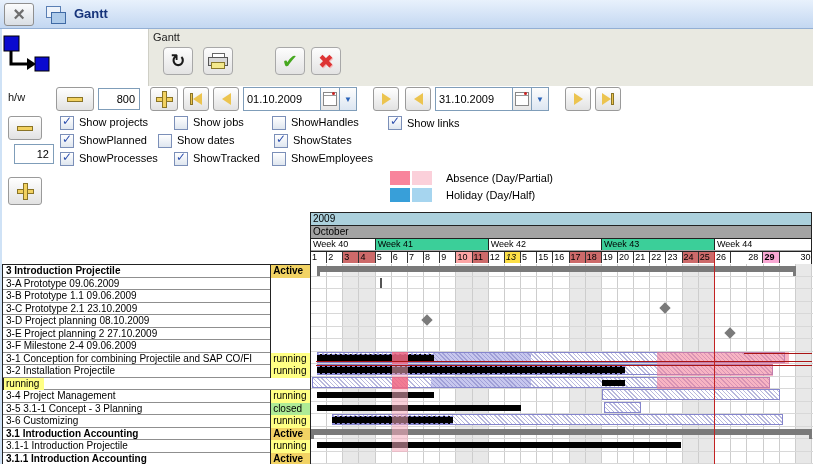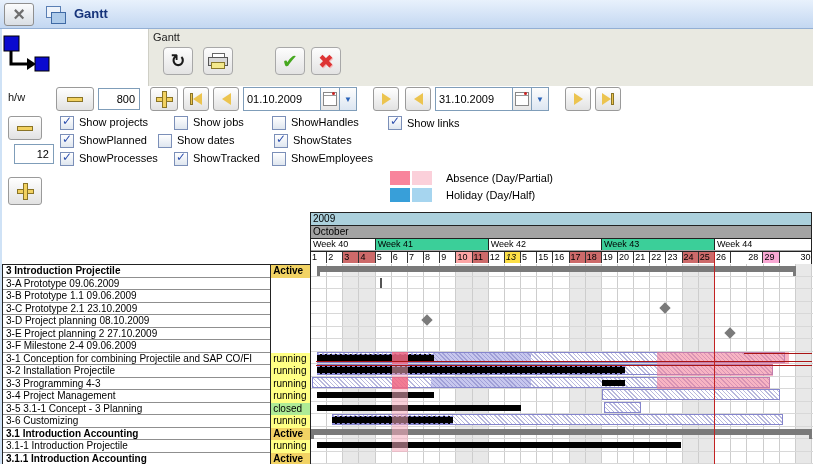--- a/index.html
+++ b/index.html
@@ -302,21 +302,20 @@
       </div>
       <div class="t-row">
         <div class="t-label">3-1 Conception for combining Projectile and SAP CO/FI</div>
         <div class="t-status" style="background: rgb(255, 255, 132);">running</div>
       </div>
       <div class="t-row">
         <div class="t-label">3-2 Installation  Projectile</div>
         <div class="t-status" style="background: rgb(255, 255, 132);">running</div>
       </div>
       <div class="t-row">
-        <div class="t-label">3-3 Programming 4-3</div>
         <div class="t-status" style="background: rgb(255, 255, 132);">running</div>
       </div>
       <div class="t-row">
         <div class="t-label">3-4 Project Management</div>
         <div class="t-status" style="background: rgb(255, 255, 132);">running</div>
       </div>
       <div class="t-row">
         <div class="t-label">3-5 3.1-1 Concept - 3 Planning</div>
         <div class="t-status" style="background: rgb(174, 235, 150);">closed</div>
       </div>
@@ -370,21 +369,21 @@
         <div class="day-cell" style="width: 16.1613px; background: rgb(255, 255, 255);">19</div>
         <div class="day-cell" style="width: 16.1613px; background: rgb(255, 255, 255);">20</div>
         <div class="day-cell" style="width: 16.1613px; background: rgb(255, 255, 255);">21</div>
         <div class="day-cell" style="width: 16.1613px; background: rgb(255, 255, 255);">22</div>
         <div class="day-cell" style="width: 16.1613px; background: rgb(255, 255, 255);">23</div>
         <div class="day-cell" style="width: 16.1613px; background: rgb(205, 106, 106);">24</div>
         <div class="day-cell" style="width: 16.1613px; background: rgb(205, 106, 106);">25</div>
         <div class="day-cell" style="width: 16.1613px; background: rgb(255, 255, 255);">26</div>
         <div class="day-cell" style="width: 16.1613px; background: rgb(255, 255, 255); margin-top: 12px;">27</div>
         <div class="day-cell" style="width: 16.1613px; background: rgb(255, 255, 255);">28</div>
-        <div class="day-cell" style="width: 16.1613px; background: #f9a8d4;">29</div>
+        <div class="day-cell" style="width: 16.1613px; background: #f9a8d4; font-weight: bold;">29</div>
         <div class="day-cell" style="width: 16.1613px; background: rgb(255, 255, 255); margin-left: 20px;">30</div>
         <div class="day-cell" style="width: 16.1613px; background: rgb(205, 106, 106);">31</div>
       </div>
     <div id="g-body">
         <div class="day-col" style="left: 0px; width: 16.1613px;"></div>
         <div class="day-col" style="left: 16.1613px; width: 16.1613px;"></div>
         <div class="day-col" style="left: 32.3226px; width: 16.1613px; background: rgb(232, 232, 232);"></div>
         <div class="day-col" style="left: 48.4839px; width: 16.1613px; background: rgb(232, 232, 232);"></div>
         <div class="day-col" style="left: 64.6452px; width: 16.1613px;"></div>
         <div class="day-col" style="left: 80.8065px; width: 16.1613px;"></div>

